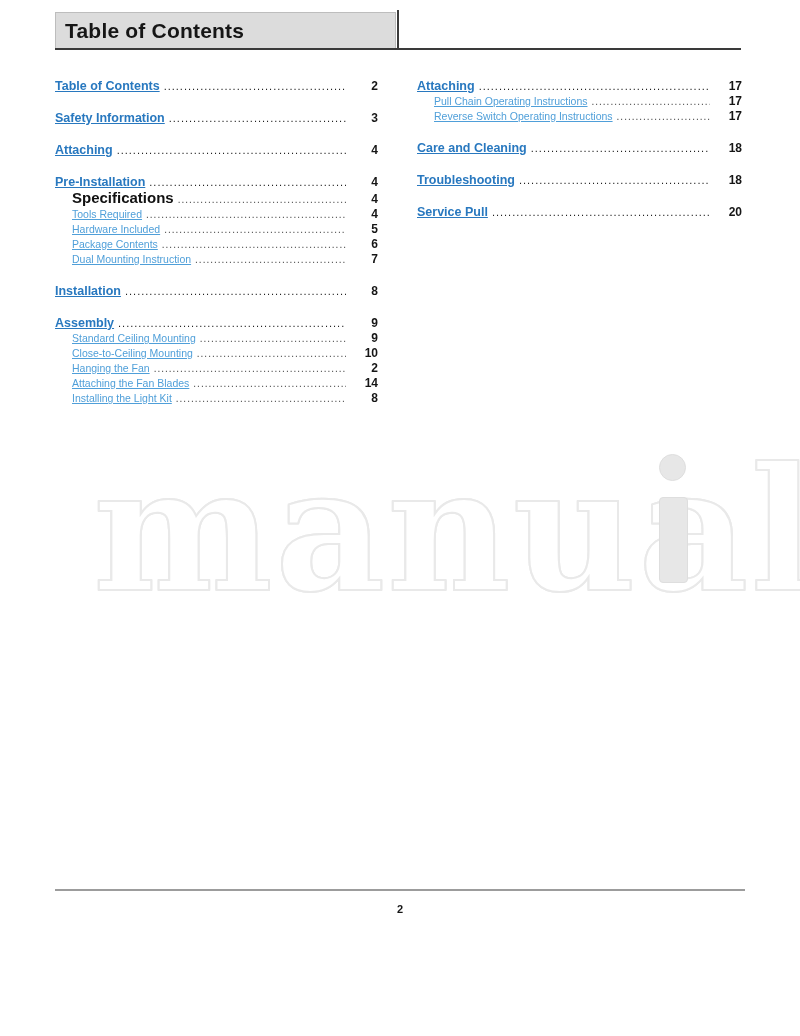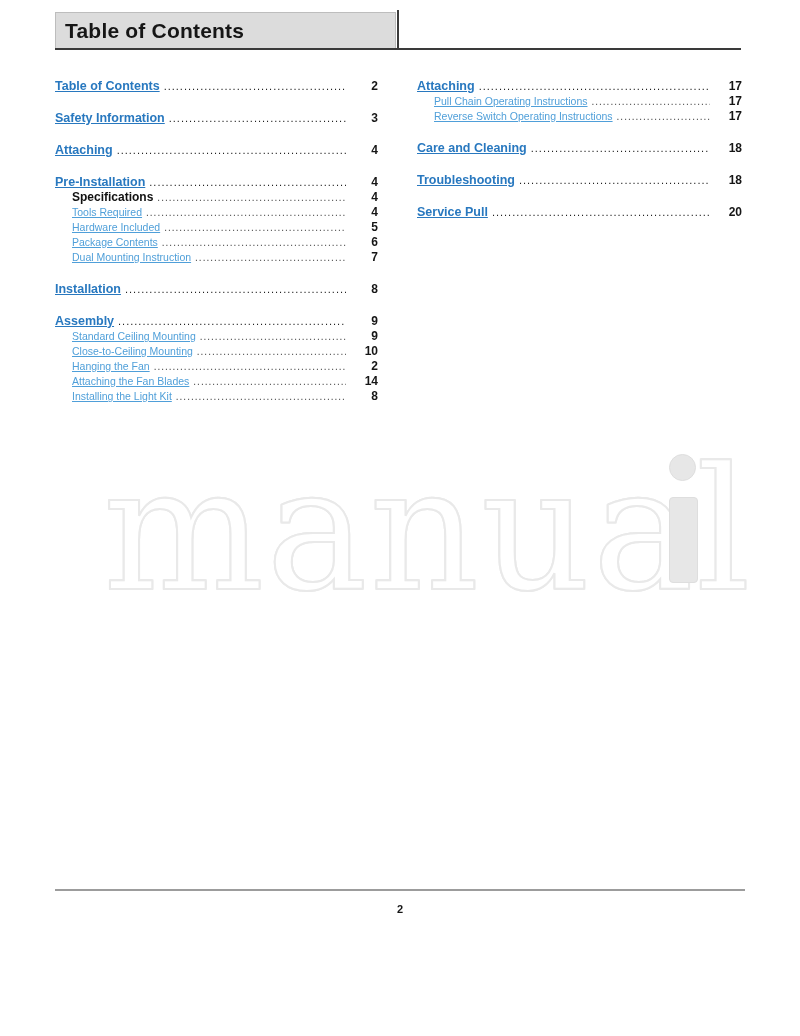--- a/index.html
+++ b/index.html
@@ -56,39 +56,40 @@
   .toc-row .label{white-space:nowrap;}
   .toc-row.main .label{
     color:var(--link-main);font-size:12.5px;font-weight:bold;
     text-decoration:underline;cursor:pointer;
   }
   .toc-row.sub .label{
     color:var(--link-sub);font-size:10.5px;font-weight:normal;
     text-decoration:underline;cursor:pointer;
   }
   .toc-row.subplain .label{
-    color:var(--text-dark);font-size:12px;font-weight:bold;text-decoration:none;
+    color:var(--text-dark);font-size:15px;font-weight:bold;text-decoration:none;
   }
 
   .leader{
     flex:1;overflow:hidden;white-space:nowrap;
     margin:0 6px 0 4px;letter-spacing:1px;
   }
   .toc-row.main .leader{font-size:11px;color:var(--dots-main);}
   .toc-row.sub .leader,.toc-row.subplain .leader{font-size:10px;color:var(--dots-sub);}
 
   .pagenum{
     flex:none;width:26px;text-align:right;
     font-size:12px;font-weight:bold;color:#161616;
   }
 
   
   .watermark{
-    position:absolute;left:103px;top:445px;width:620px;height:160px;
+    position:absolute;left:93px;top:445px;width:620px;height:160px;
     pointer-events:none;
+    font-weight:bold;
   }
   .wm-outline{
     font-family:"DejaVu Serif","Liberation Serif",serif;
     font-size:170px;line-height:170px;letter-spacing:2px;
     color:#ffffff;
     -webkit-text-stroke:2px var(--watermark);
     text-shadow:1px 0 var(--watermark),-1px 0 var(--watermark),
                 0 1px var(--watermark),0 -1px var(--watermark);
   }
   .wm-i-bar{

